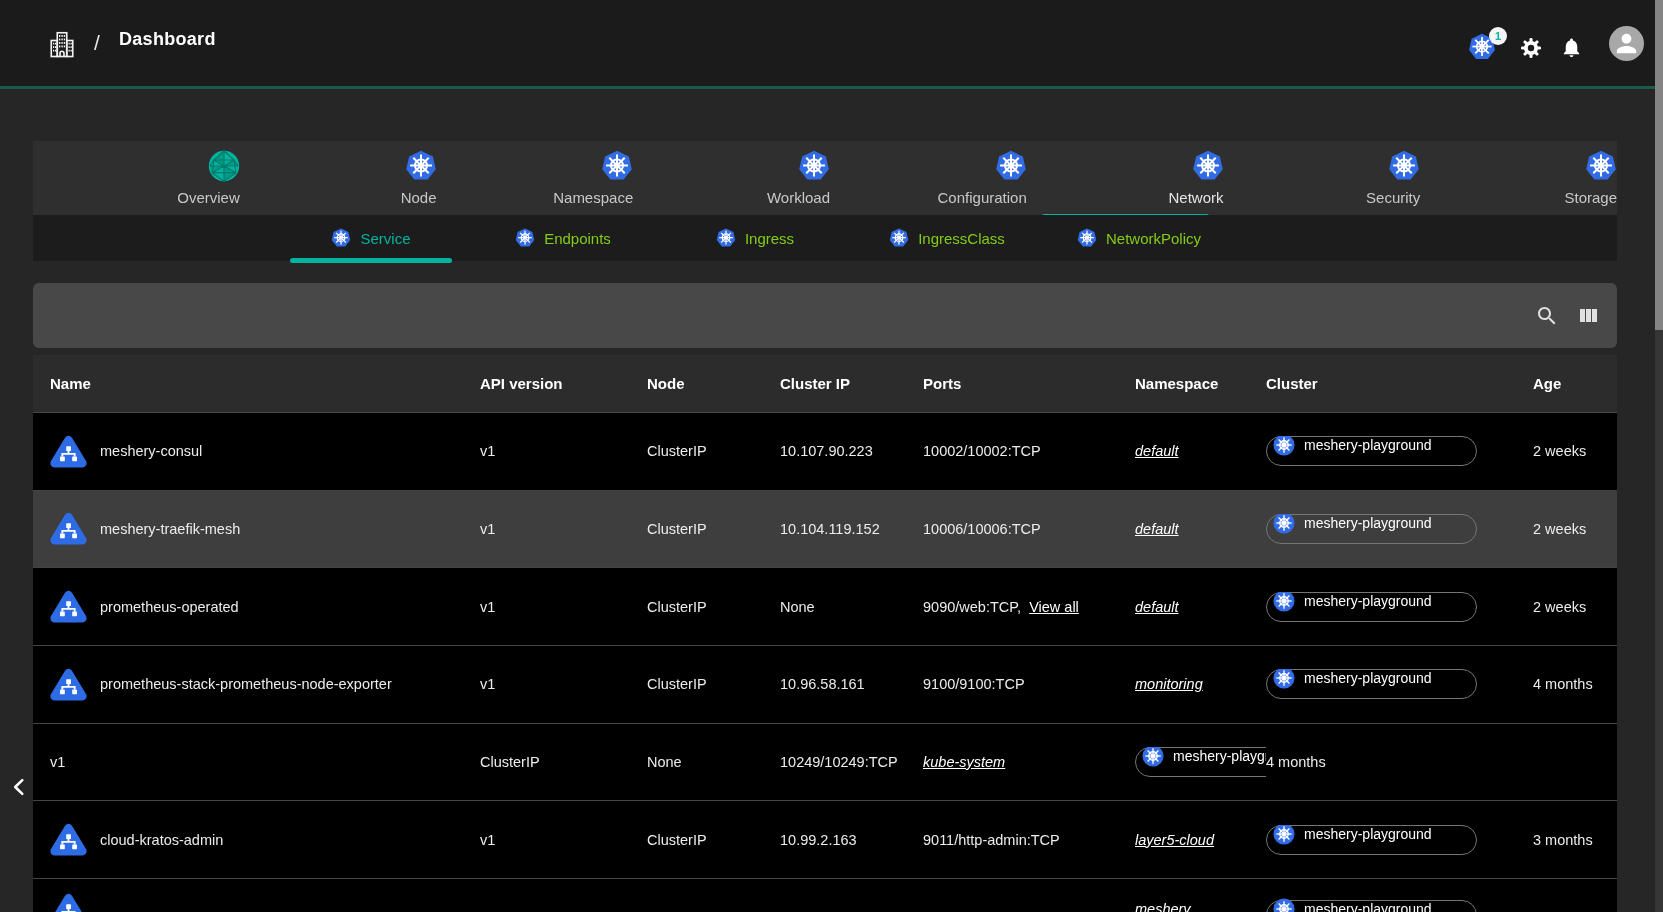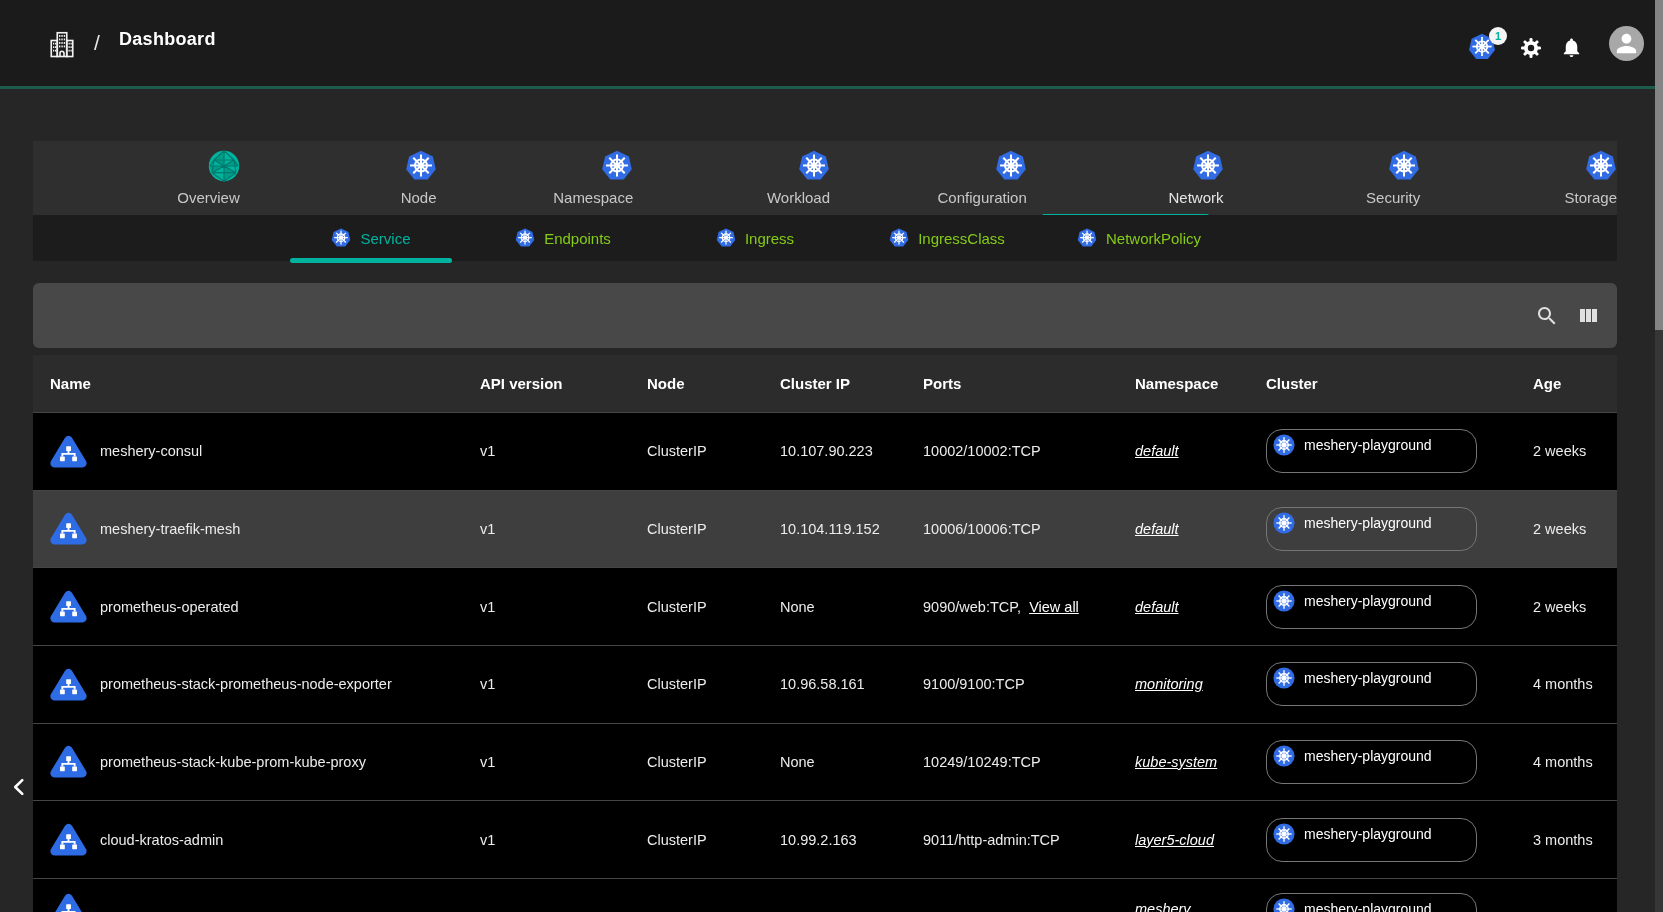--- a/index.html
+++ b/index.html
@@ -62,21 +62,21 @@
   .thead .hcell { font-size:15px; font-weight:700; color:#fff; }
   .trow { height:77.67px; background:#000000; border-top:1px solid #454545; }
   .trow.hl { background:#3e3e3e; }
   .trow.partial { height:62px; }
   .trow.partial .chip { position:relative; top:6px; }
   .cell { font-size:14.5px; color:#ececec; white-space:nowrap; overflow:hidden; }
   .namecell { display:flex; align-items:center; gap:13px; }
   .svcicon { width:37px; height:37px; flex:none; }
   .nslink { color:#fff; text-decoration:underline; cursor:pointer;font-style:italic; }
   .portlink { color:#fff; text-decoration:underline; cursor:pointer; }
-  .chip { display:inline-flex; align-items:center; gap:9px; height:44px; min-width:211px; padding:0 12px 12px 6px;
+  .chip { display:inline-flex; align-items:center; gap:9px; height:30px; min-width:211px; padding:0 12px 12px 6px;
     border:1px solid #757575; border-radius:16px; cursor:pointer; }
   .chip svg { width:22px; height:22px; }
   .chip .chiplabel { font-size:14px; font-weight:500; color:#fff; }
 
   
   .drawer-handle { position:absolute; left:6px; top:757px; width:28px; height:60px;
     display:flex; align-items:center; justify-content:center; cursor:pointer; }
   .drawer-handle svg { width:22px; height:22px; }
 
   
@@ -408,26 +408,20 @@
             <div class="cell"><span class="nslink">monitoring</span></div>
             <div class="cell"><span class="chip">
                 <svg class="chipicon">
                   <use href="#k8sround"></use>
                 </svg>
                 <span class="chiplabel">meshery-playground</span>
               </span></div>
             <div class="cell">4 months</div>
           </div>
           <div class="grid trow">
-            <div class="cell namecell">
-              <svg class="svcicon">
-                <use href="#svc"></use>
-              </svg>
-              <span>prometheus-stack-kube-prom-kube-proxy</span>
-            </div>
             <div class="cell">v1</div>
             <div class="cell">ClusterIP</div>
             <div class="cell">None</div>
             <div class="cell"><span>10249/10249:TCP</span></div>
             <div class="cell"><span class="nslink">kube-system</span></div>
             <div class="cell"><span class="chip">
                 <svg class="chipicon">
                   <use href="#k8sround"></use>
                 </svg>
                 <span class="chiplabel">meshery-playground</span>

